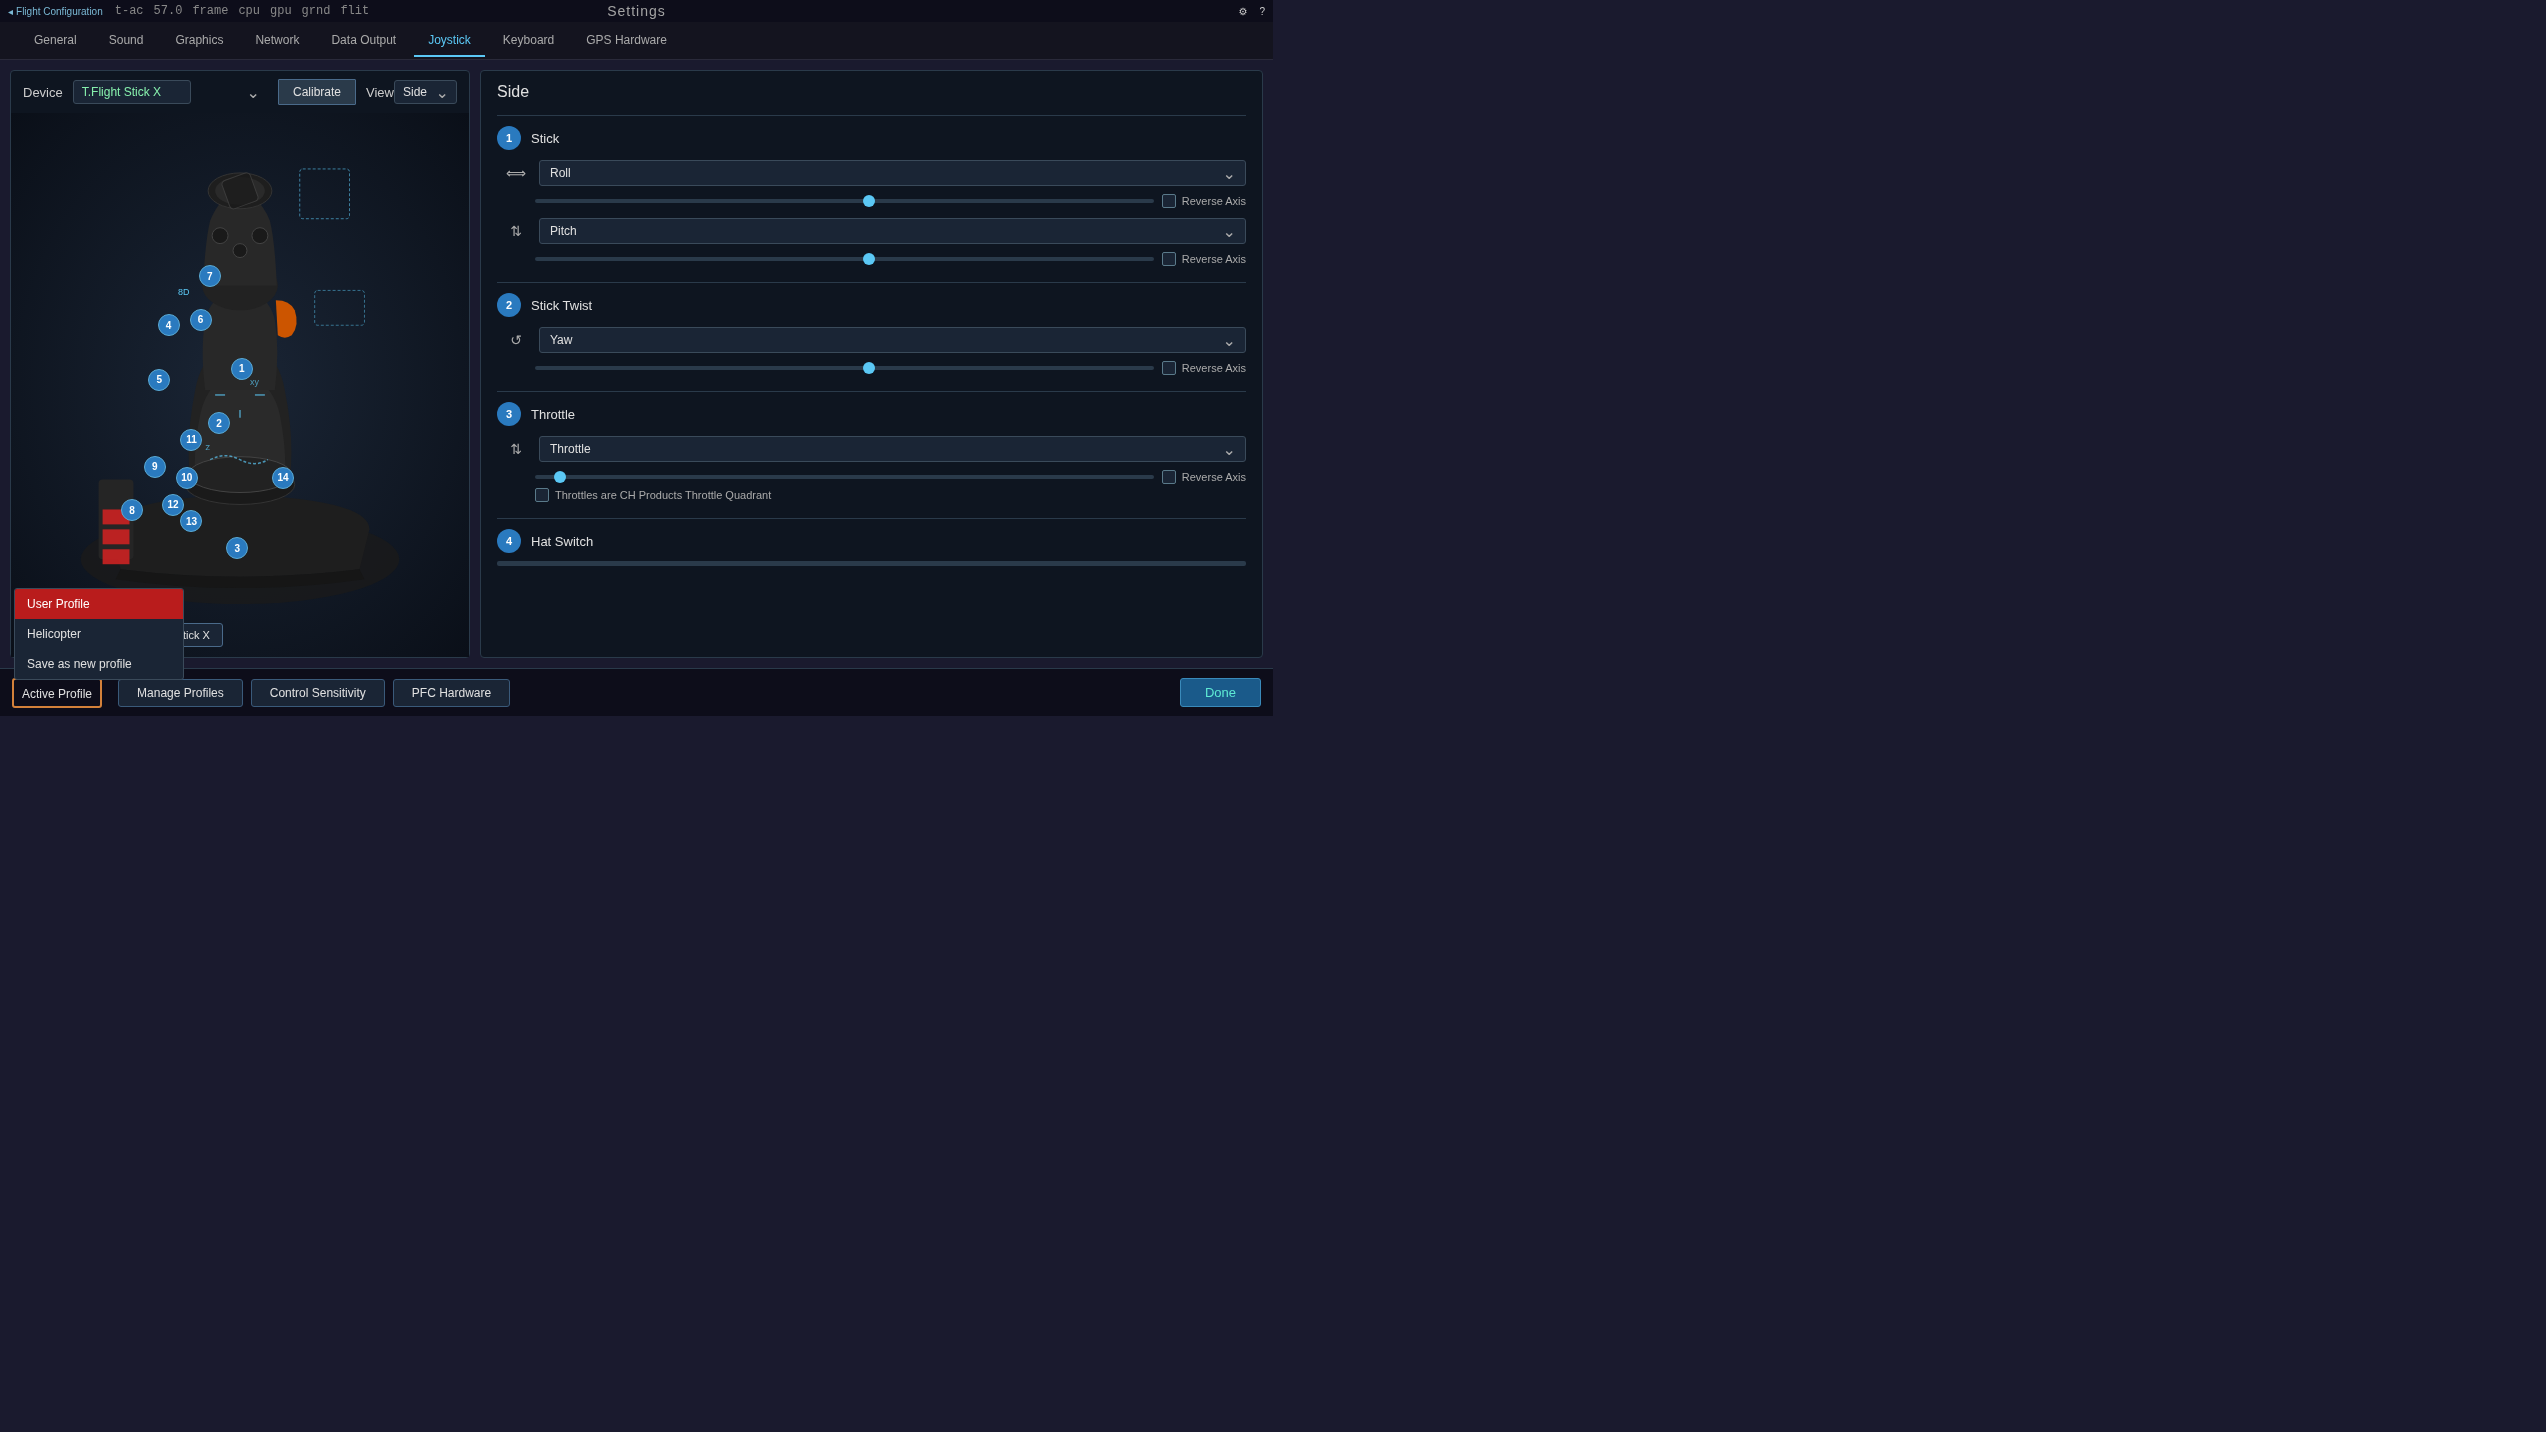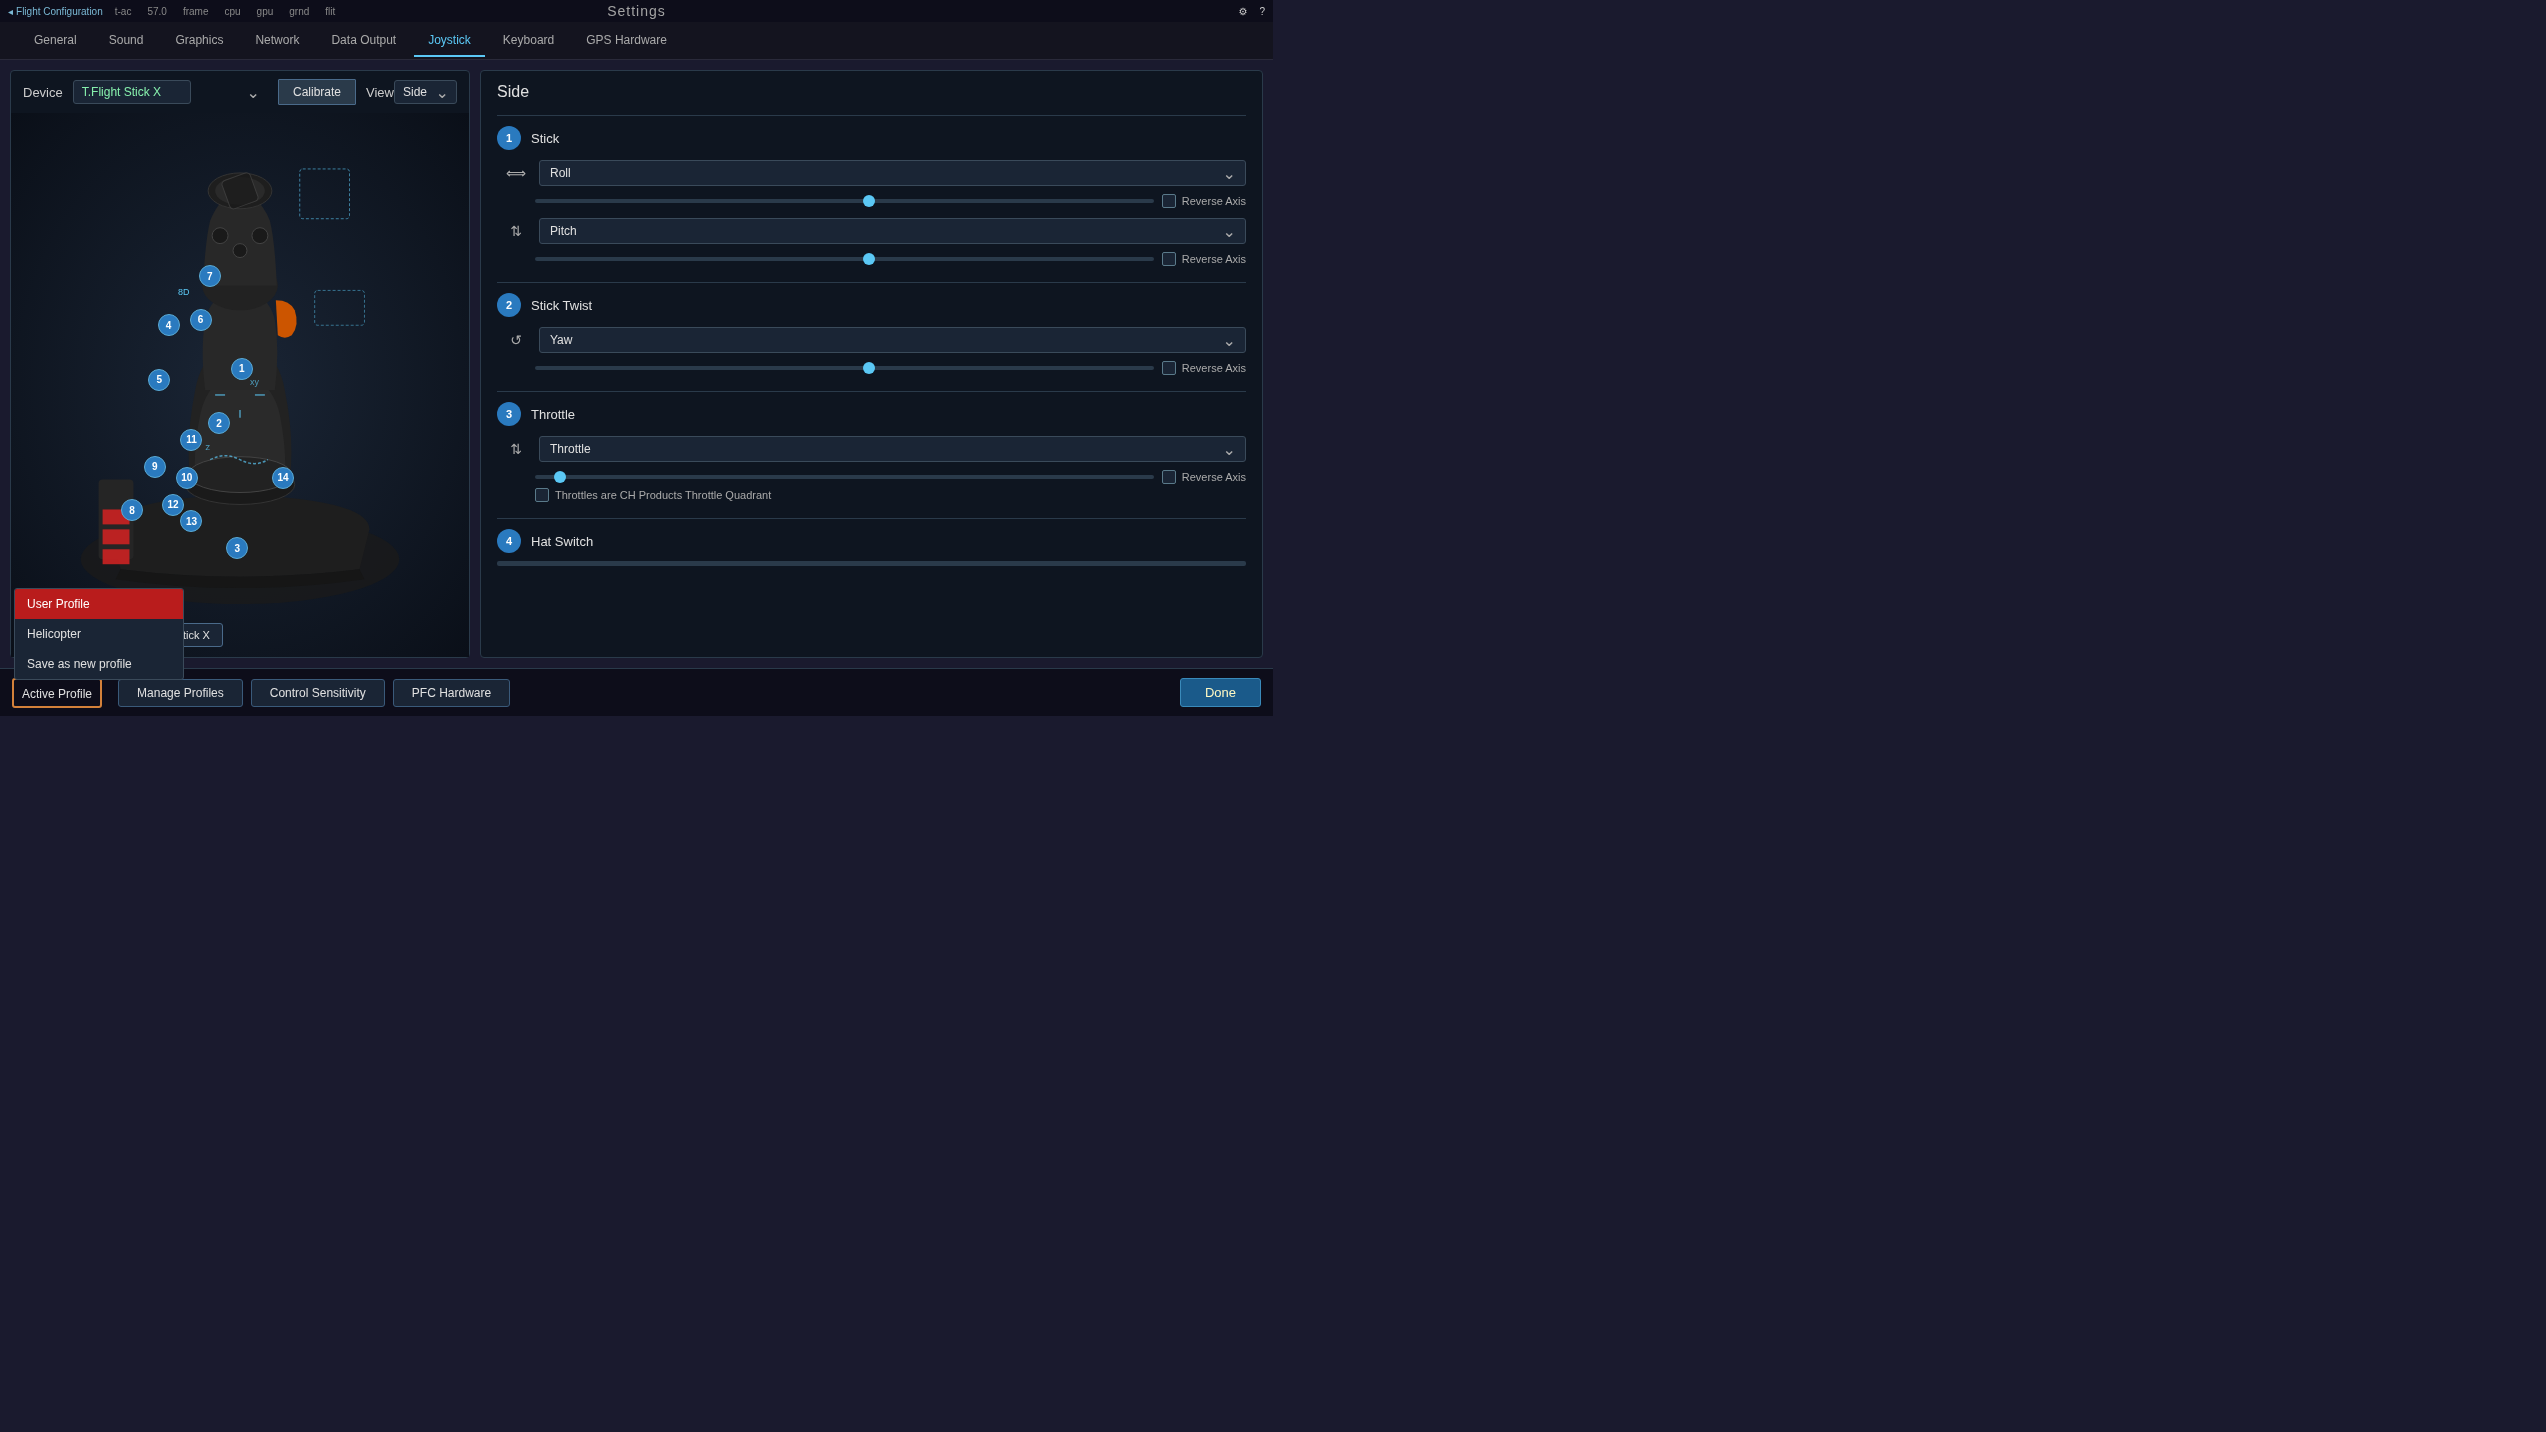--- a/index.html
+++ b/index.html
@@ -26,23 +26,24 @@
     }
     .top-bar .back-btn {
       color: #7ab8d4;
       display: flex;
       align-items: center;
       gap: 3px;
       cursor: pointer;
     }
     .top-bar .stats {
       display: flex;
-      gap: 16px;
-      font-size: 10px;
+      gap: 10px;
+      font-size: 12px;
       color: #888;
+      font-family: Liberation Mono, monospace;
     }
     .top-bar .title {
       position: absolute;
       left: 50%;
       transform: translateX(-50%);
       font-size: 14px;
       color: #a3a3a3;
       font-weight: 300;
       letter-spacing: 1px;
     }
@@ -407,21 +408,21 @@
       padding: 6px 18px;
       font-size: 12px;
       cursor: pointer;
     }
 
     .done-btn {
       margin-left: auto;
       background: #1a5a8a;
       border: 1px solid #3a8aba;
       border-radius: 3px;
-      color: #fef9c3;
+      color: #5eead4;
       padding: 6px 24px;
       font-size: 13px;
       cursor: pointer;
       font-weight: 500;
     }
 
     
     .settings-panel::-webkit-scrollbar { width: 6px; }
     .settings-panel::-webkit-scrollbar-track { background: #0a0f18; }
     .settings-panel::-webkit-scrollbar-thumb { background: #2a4a6a; border-radius: 3px; }

